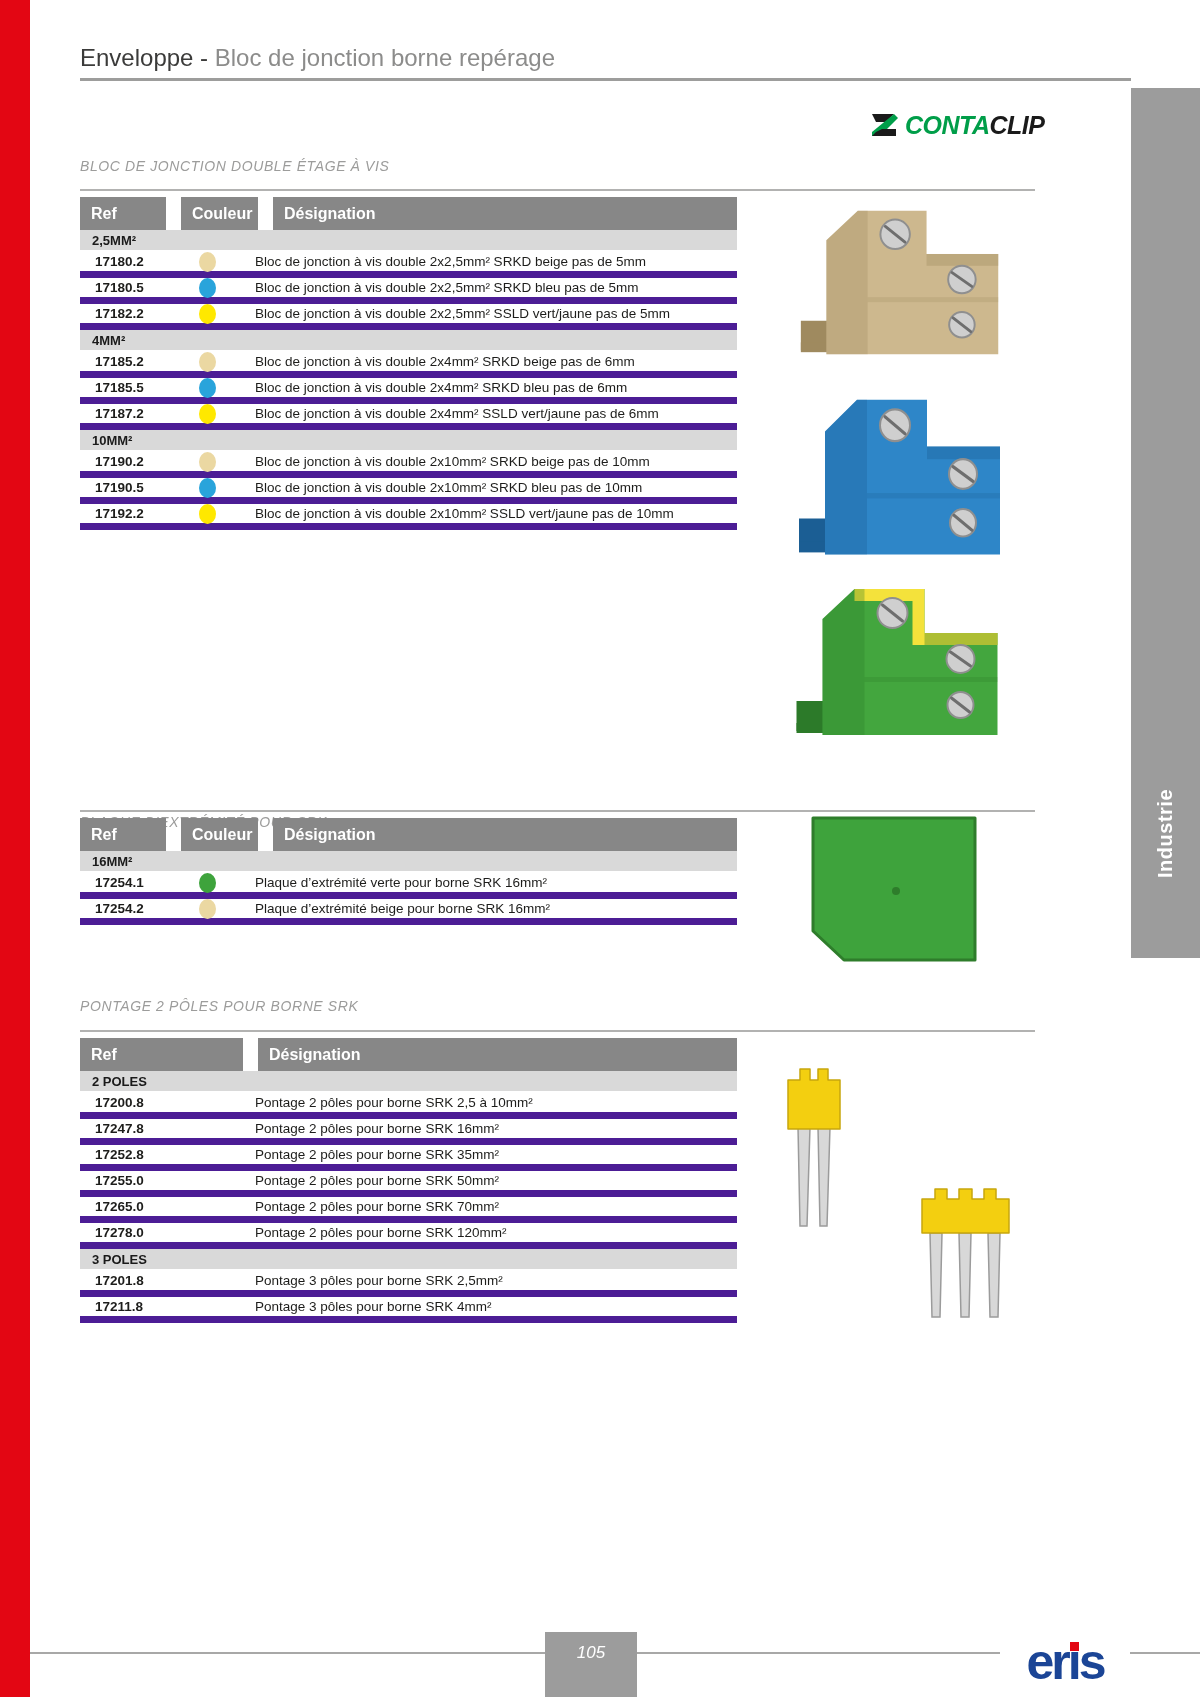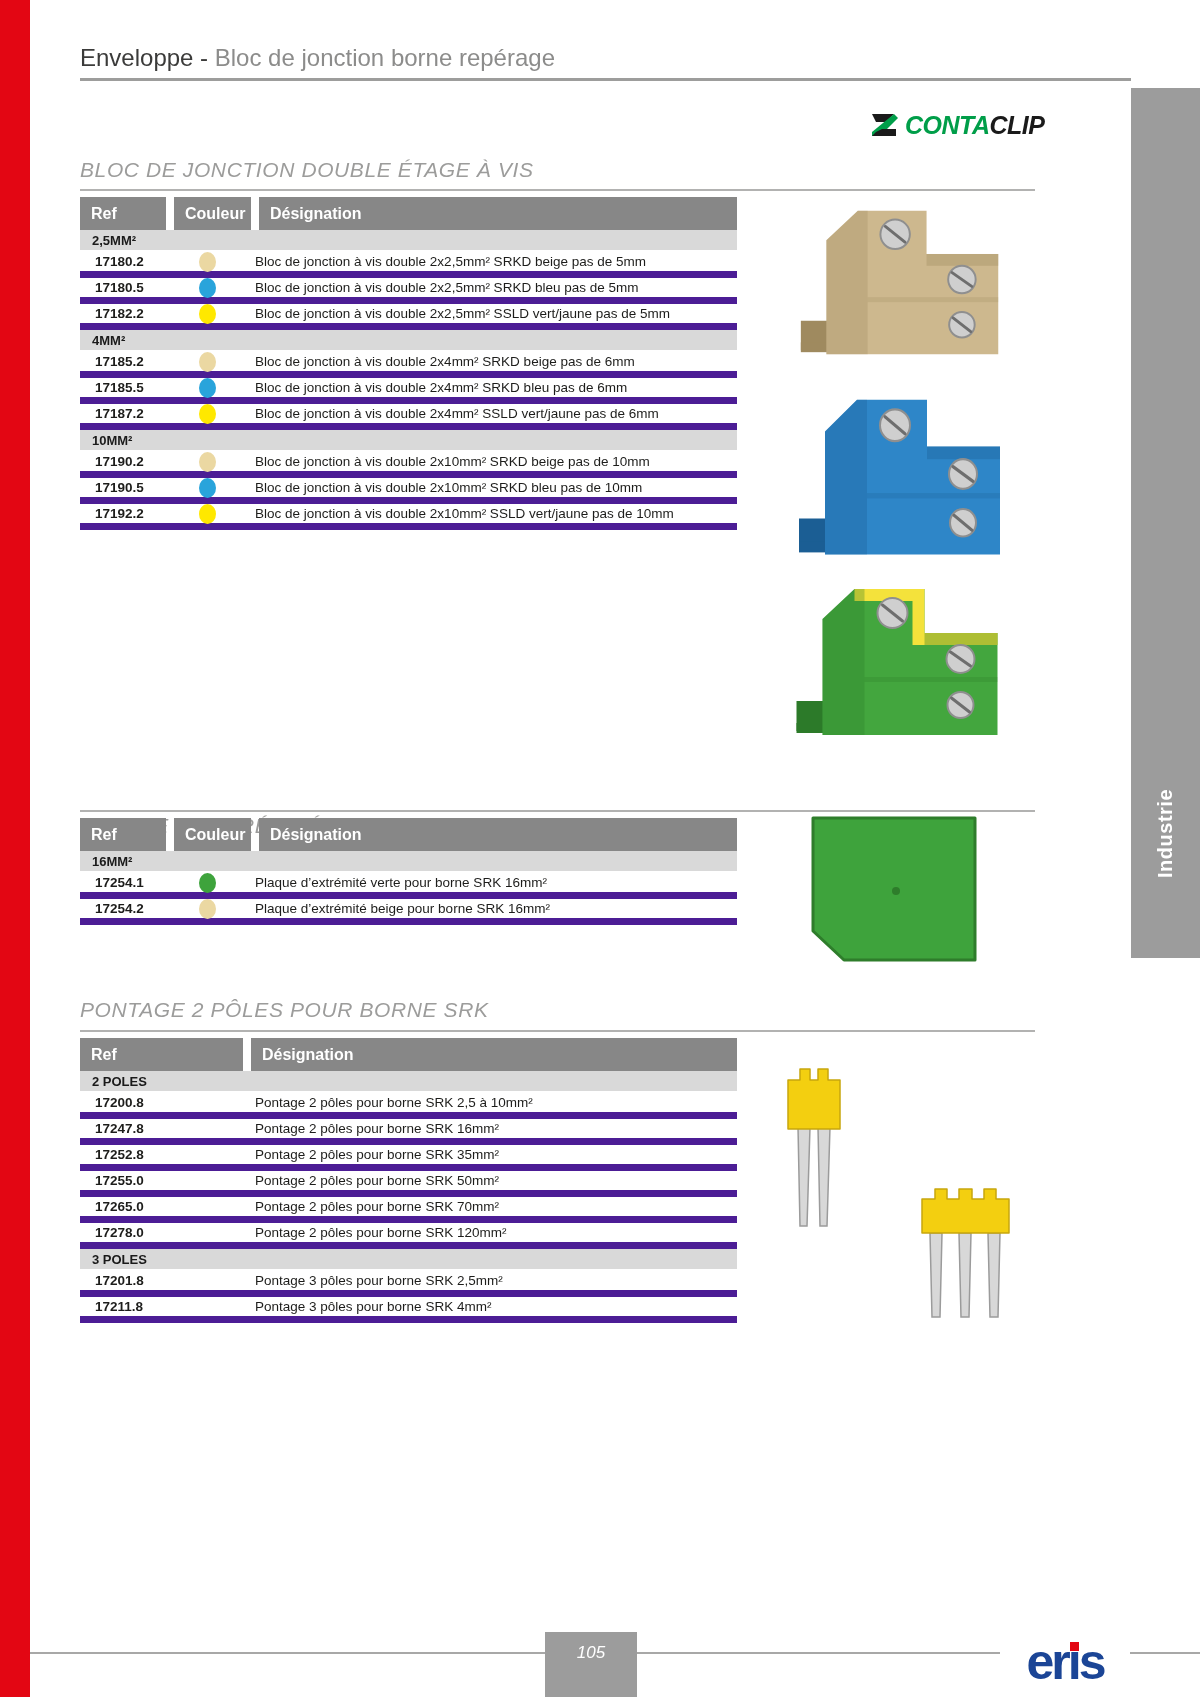--- a/index.html
+++ b/index.html
@@ -14,27 +14,27 @@
   .page-head .l{color:#8c8c8b}
   .head-rule{position:absolute;left:80px;top:78px;width:1051px;height:3px;background:#9d9d9c}
 
   .brand{position:absolute;left:866px;top:110px;display:flex;align-items:center;
          font-style:italic;font-weight:bold;font-size:25px;letter-spacing:-.5px;white-space:nowrap}
   .brand svg{margin-right:5px}
   .brand .g{color:#009E49}
   .brand .k{color:#1a1a1a}
 
   
-  .sec-title{position:absolute;left:80px;font-size:21px;font-style:italic;color:#9c9c9b;
+  .sec-title{position:absolute;left:80px;font-size:14px;font-style:italic;color:#9c9c9b;
              letter-spacing:.6px;white-space:nowrap}
   .sec-rule{position:absolute;left:80px;width:955px;height:2px;background:#b2b2b1}
 
   
   .tbl{position:absolute;left:80px;width:657px}
-  .thead{display:flex;gap:8px;height:33px;line-height:33px}
+  .thead{display:flex;gap:15px;height:33px;line-height:33px}
   .thead .hc{background:#878787;color:#fff;font-weight:bold;font-size:16px;
              padding-left:11px;box-sizing:border-box}
   .hc.ref{flex:0 0 86px}
   .hc.coul{flex:0 0 77px}
   .hc.des{flex:1}
   .hc.ref2{flex:0 0 163px}
   .t-group{height:22px;line-height:22px;background:#d9d9d9;font-weight:bold;font-size:13px;
            color:#1a1a1a;padding-left:12px;border-bottom:2px solid #fff;box-sizing:border-box}
   .t-row{display:flex;height:26px;border-bottom:7px solid #4c1d95;font-size:13.5px;
          box-sizing:border-box;align-items:center;background:#fff}

